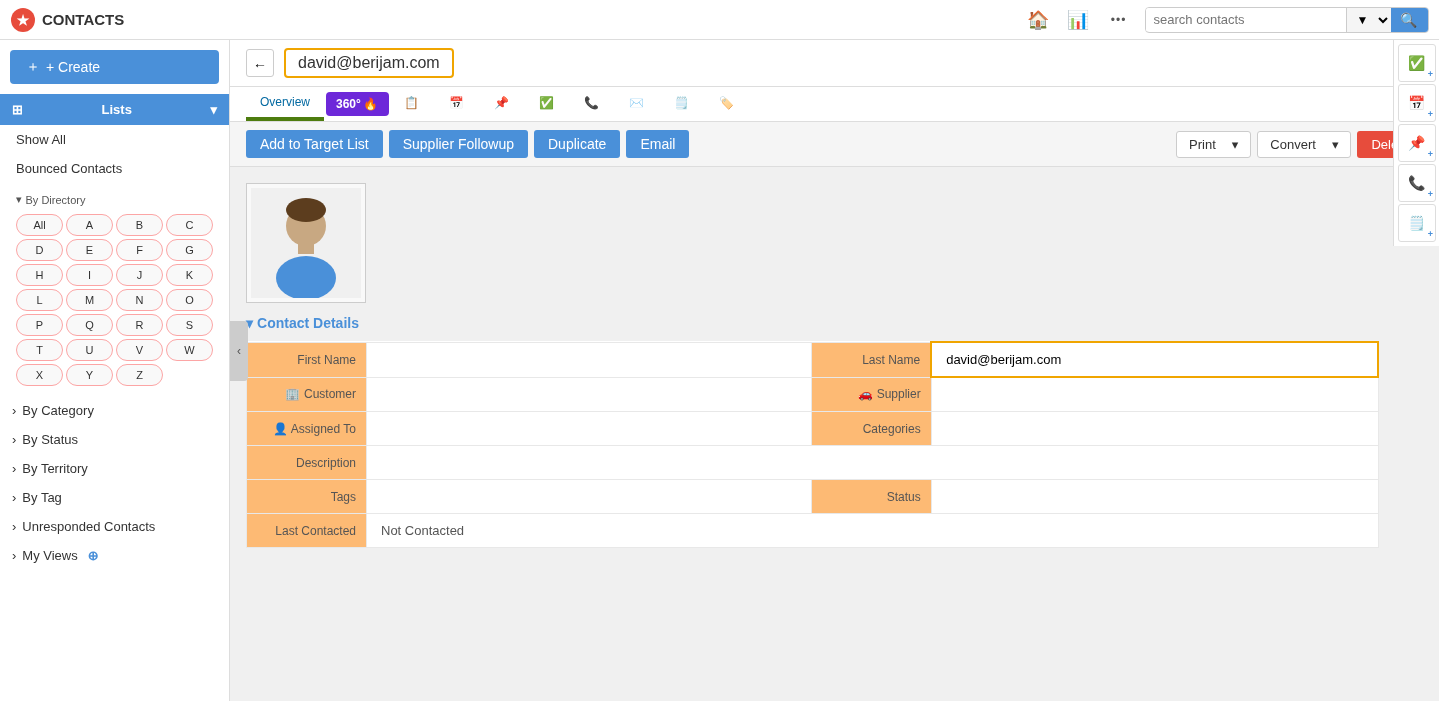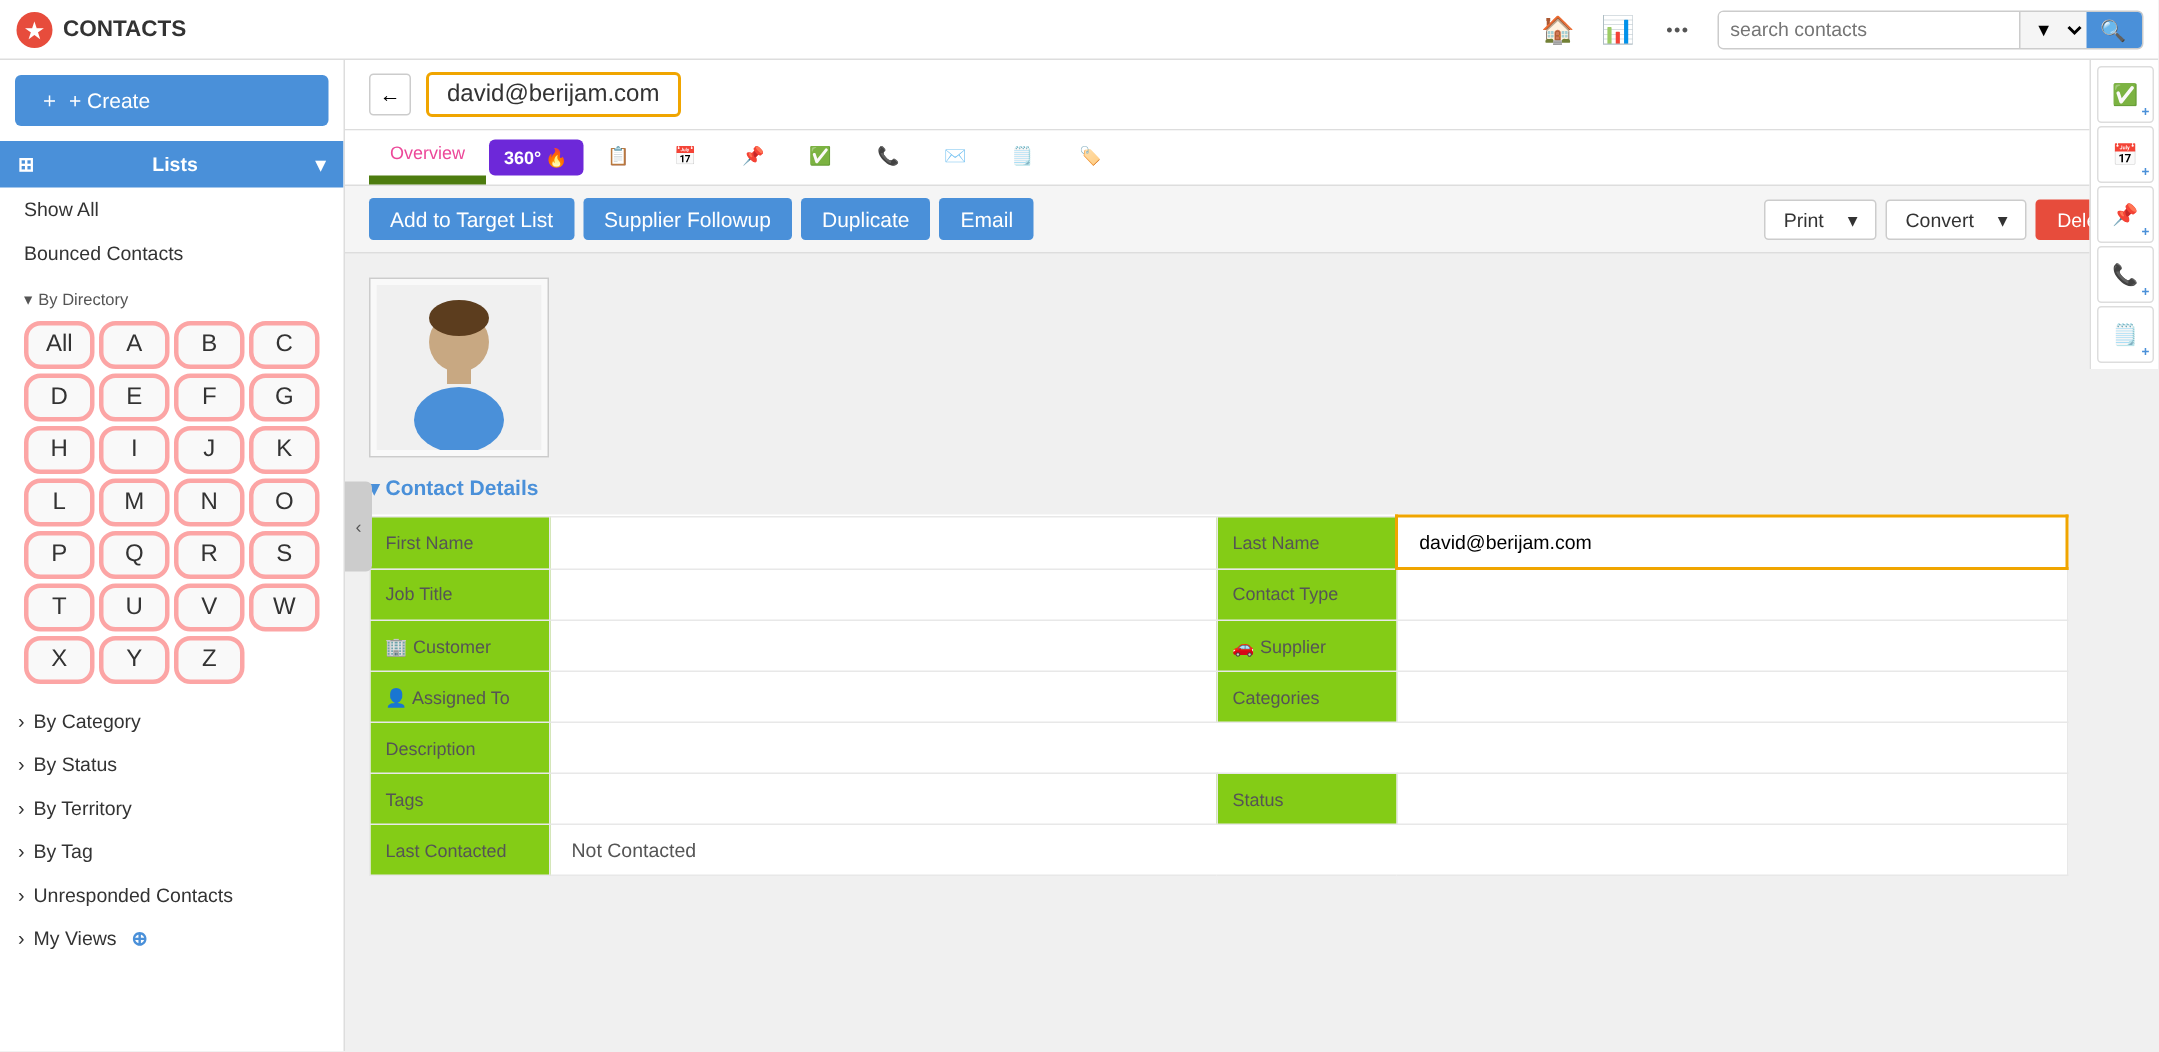--- a/index.html
+++ b/index.html
@@ -25,55 +25,55 @@
     
     .sidebar { width: 230px; background: #fff; border-right: 1px solid #ddd; display: flex; flex-direction: column; overflow-y: auto; }
     .sidebar-create-btn { margin: 10px; background: #4a90d9; color: #fff; border: none; border-radius: 4px; padding: 8px 16px; cursor: pointer; font-size: 14px; display: flex; align-items: center; gap: 6px; }
     .sidebar-section-header { display: flex; align-items: center; justify-content: space-between; padding: 8px 12px; background: #4a90d9; color: #fff; cursor: pointer; font-size: 13px; font-weight: bold; }
     .sidebar-list-item { padding: 7px 16px; cursor: pointer; color: #333; font-size: 13px; }
 
     
     .dir-section { padding: 6px 8px; }
     .dir-label { font-size: 11px; color: #555; padding: 4px 8px; cursor: pointer; display: flex; align-items: center; gap: 4px; }
     .dir-grid { display: grid; grid-template-columns: repeat(4, 1fr); gap: 3px; padding: 4px 8px; }
-    .dir-btn { border: 3px solid #fca5a5; background: #f9f9f9; border-radius: 11px; padding: 4px 2px; cursor: pointer; font-size: 16px; text-align: center; color: #333; }
+    .dir-btn { border: 1px solid #fca5a5; background: #f9f9f9; border-radius: 11px; padding: 4px 2px; cursor: pointer; font-size: 11px; text-align: center; color: #333; }
 
     
     .sidebar-collapsible { padding: 7px 12px; cursor: pointer; color: #333; font-size: 13px; display: flex; align-items: center; gap: 6px; }
 
     
     .content-area { flex: 1; display: flex; flex-direction: column; overflow: hidden; position: relative; }
 
     
     .contact-header { background: #fff; border-bottom: 1px solid #ddd; padding: 8px 16px; display: flex; align-items: center; gap: 10px; }
     .back-btn { width: 28px; height: 28px; border: 1px solid #ccc; background: #fff; cursor: pointer; border-radius: 3px; display: flex; align-items: center; justify-content: center; font-size: 14px; }
     .contact-email-box { border: 2px solid #f0a500; border-radius: 4px; padding: 4px 12px; font-size: 16px; color: #333; background: #fff; }
 
     
     .tabs-bar { background: #fff; border-bottom: 1px solid #ddd; padding: 0 16px; display: flex; align-items: center; gap: 2px; }
     .tab { padding: 8px 14px; cursor: pointer; font-size: 12px; border-bottom: 2px solid transparent; color: #555; display: flex; align-items: center; gap: 4px; }
-    .tab.active { border-bottom: 6px solid #4d7c0f; color: #ec4899; }
+    .tab.active { border-bottom: 4px solid #4d7c0f; color: #0369a1; }
     .tab-360 { background: #6d28d9; color: #fff; border-radius: 4px; padding: 5px 10px; font-weight: bold; font-size: 12px; display: flex; align-items: center; gap: 3px; }
 
     
     .action-bar { background: #f5f5f5; border-bottom: 1px solid #ddd; padding: 8px 16px; display: flex; align-items: center; gap: 6px; }
     .action-btn { background: #4a90d9; color: #fff; border: none; border-radius: 3px; padding: 6px 14px; cursor: pointer; font-size: 14px; }
     .action-btn-outline { background: #fff; color: #333; border: 1px solid #ccc; border-radius: 3px; padding: 5px 12px; cursor: pointer; font-size: 13px; display: flex; align-items: center; gap: 16px; }
     .action-btn-danger { background: #e74c3c; color: #fff; border: none; border-radius: 3px; padding: 6px 14px; cursor: pointer; font-size: 13px; }
 
     
     .contact-body { flex: 1; overflow-y: auto; padding: 16px; }
     .avatar-area { display: flex; align-items: flex-start; gap: 16px; margin-bottom: 12px; }
     .avatar-box { width: 120px; height: 120px; border: 1px solid #ccc; background: #f9f9f9; display: flex; align-items: center; justify-content: center; overflow: hidden; }
 
     .section-title { color: #4a90d9; font-size: 14px; font-weight: bold; margin-bottom: 10px; display: flex; align-items: center; gap: 4px; cursor: pointer; }
 
     .form-table { width: 100%; border-collapse: collapse; background: #fff; }
     .form-table td { padding: 6px 10px; border: 1px solid #e8e8e8; vertical-align: middle; }
-    .form-table .label-cell { width: 120px; color: #555; font-size: 12px; background: #84cc16; white-space: nowrap; }
+    .form-table .label-cell { text-align: right; width: 120px; color: #555; font-size: 12px; background: #fdba74; white-space: nowrap; }
     .form-table .value-cell { min-width: 200px; }
     .form-input { width: 100%; border: none; outline: none; padding: 3px 4px; background: transparent; font-size: 13px; }
     .value-cell-highlighted { border: 2px solid #f0a500 !important; }
 
     
     .right-panel { position: absolute; right: 0; top: 0; display: flex; flex-direction: column; gap: 2px; background: #fff; border-left: 1px solid #ddd; padding: 4px; width: 46px; }
     .right-panel-icon { width: 38px; height: 38px; display: flex; align-items: center; justify-content: center; border: 1px solid #ddd; border-radius: 3px; cursor: pointer; background: #fff; font-size: 14px; position: relative; }
     .right-panel-icon .plus-badge { position: absolute; bottom: 2px; right: 2px; font-size: 9px; color: #4a90d9; font-weight: bold; }
 
     
@@ -274,30 +274,20 @@
             <td class="label-cell">First Name</td>
             <td class="value-cell">
               <input class="form-input" type="text" value="" style="">
             </td>
             <td class="label-cell">Last Name</td>
             <td class="value-cell value-cell-highlighted">
               <input class="form-input" type="text" value="david@berijam.com" style="">
             </td>
           </tr>
           <tr>
-            <td class="label-cell">Job Title</td>
-            <td class="value-cell">
-              <input class="form-input" type="text" style="">
-            </td>
-            <td class="label-cell">Contact Type</td>
-            <td class="value-cell">
-              <input class="form-input" type="text" style="">
-            </td>
-          </tr>
-          <tr>
             <td class="label-cell">
               <span>🏢</span>
               <span>Customer</span>
             </td>
             <td class="value-cell">
               <input class="form-input" type="text" style="">
             </td>
             <td class="label-cell">
               <span>🚗</span>
               <span>Supplier</span>

